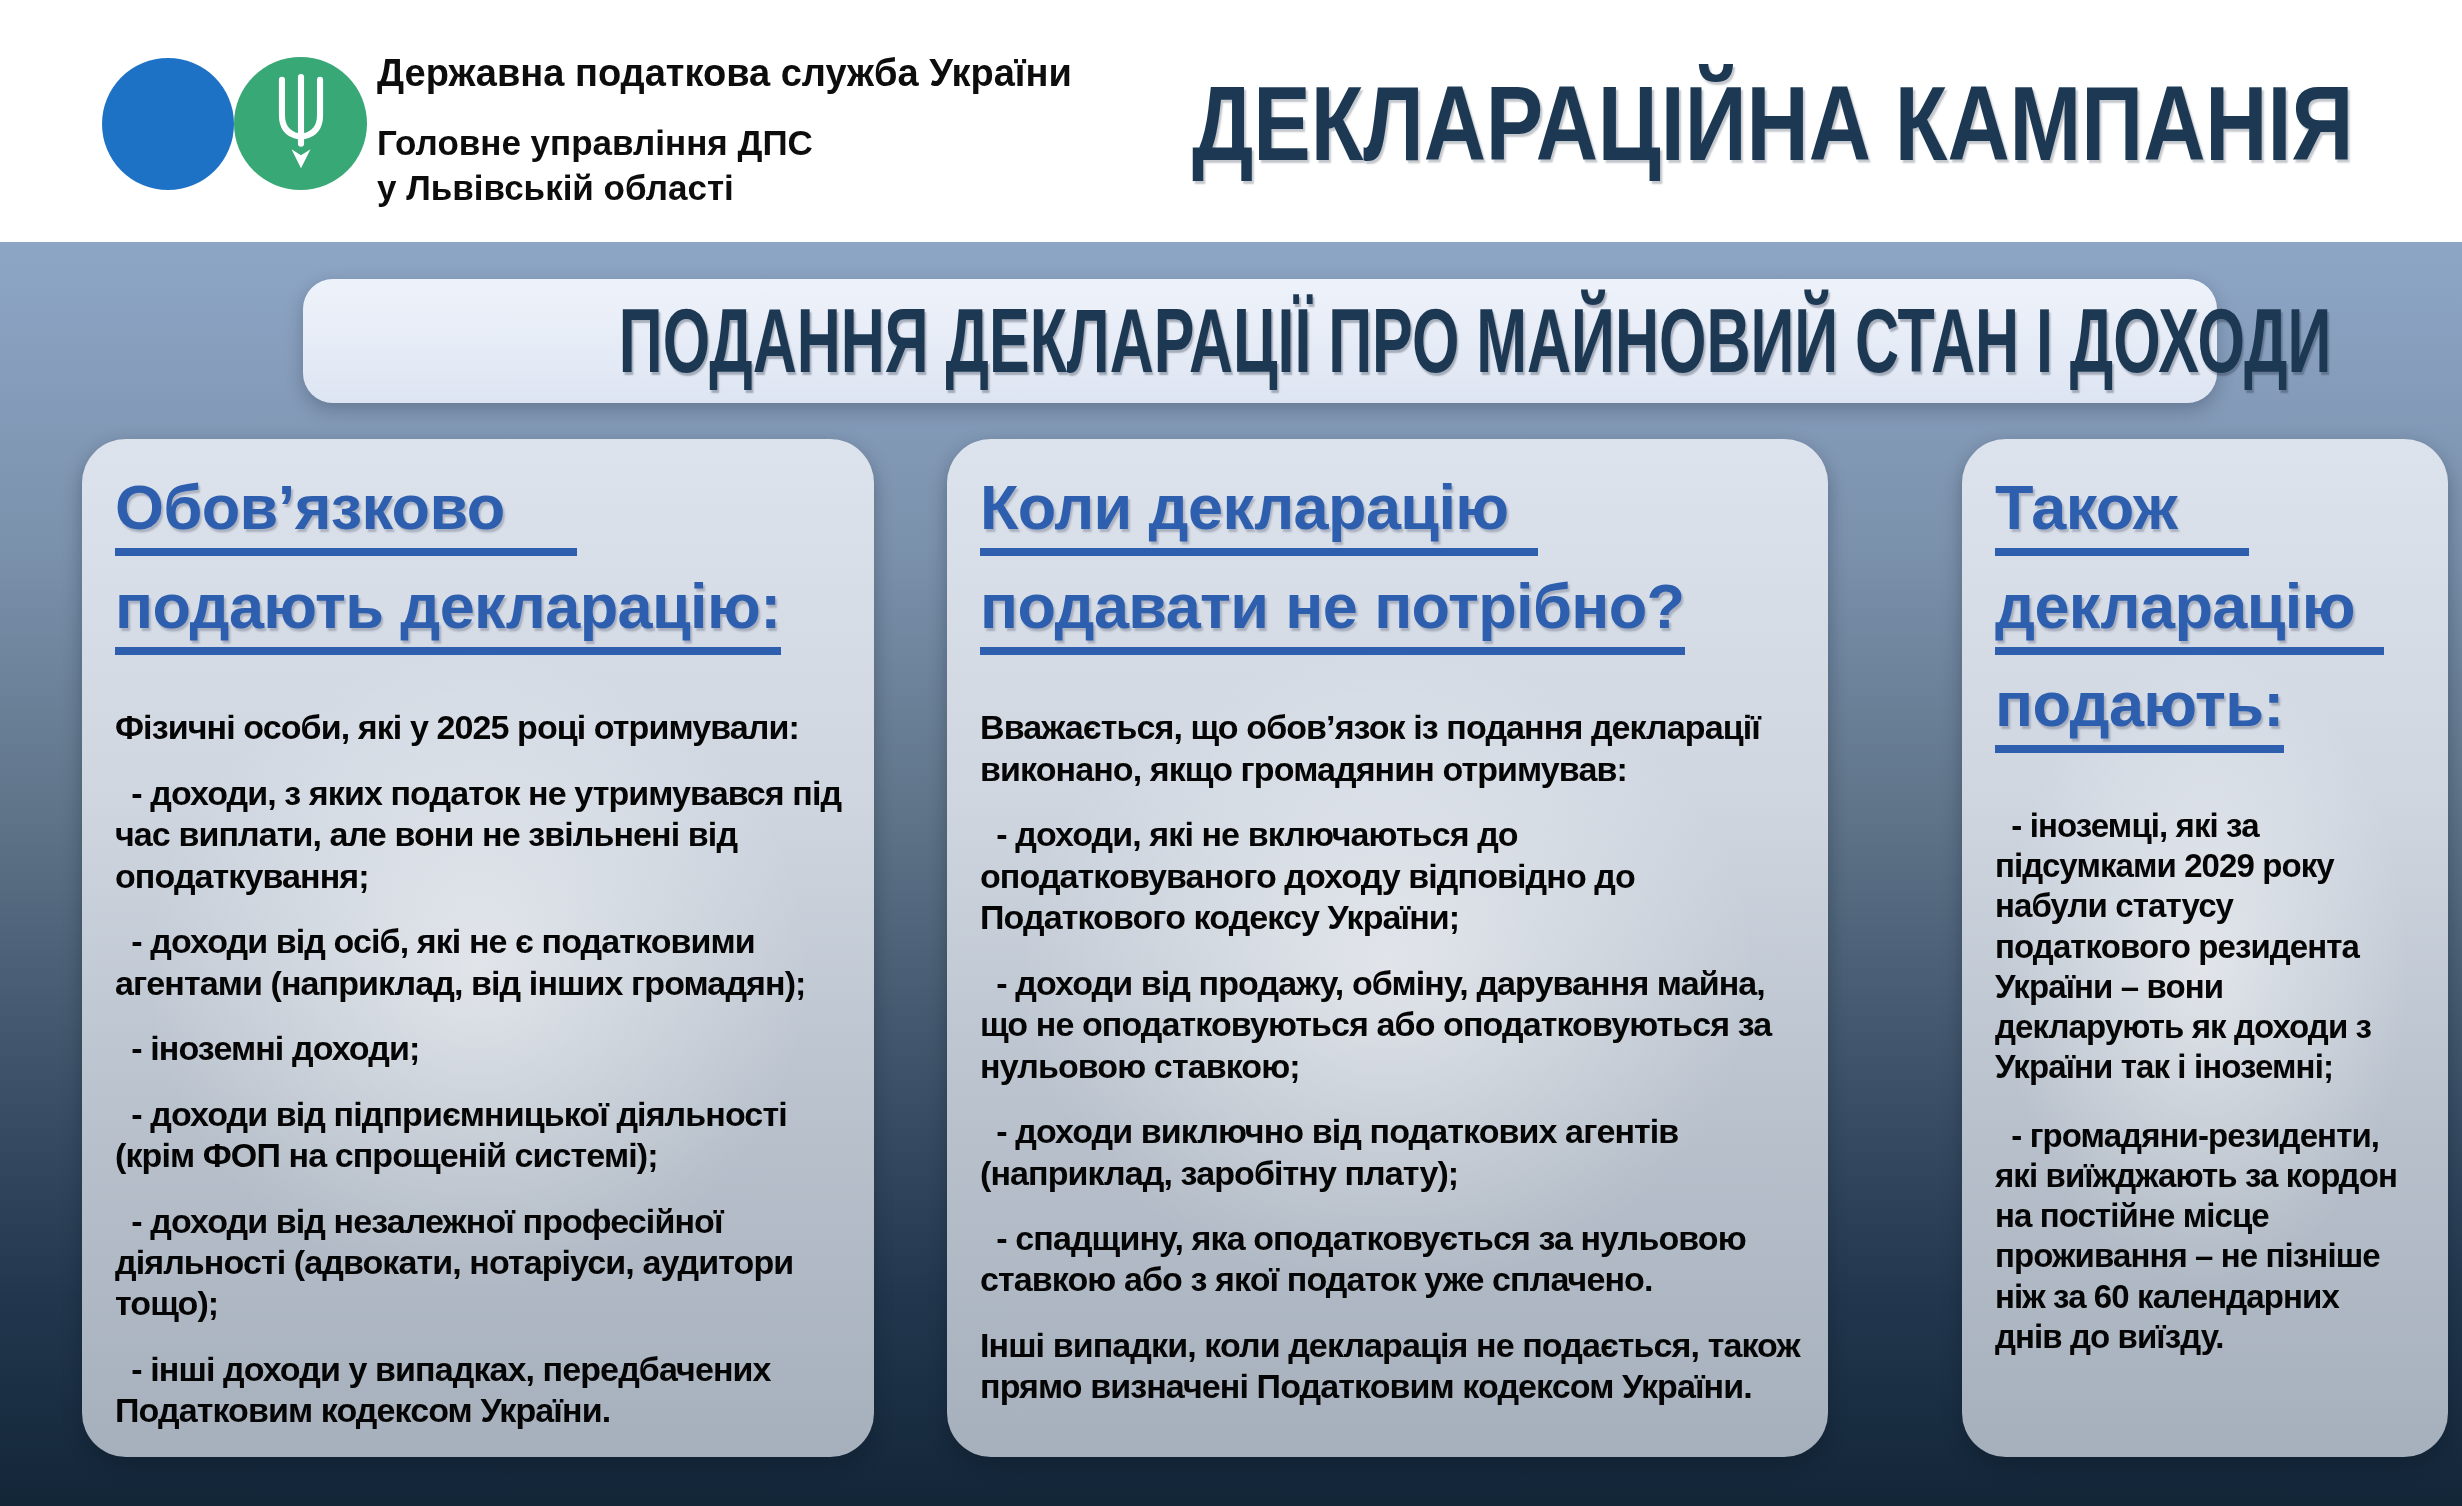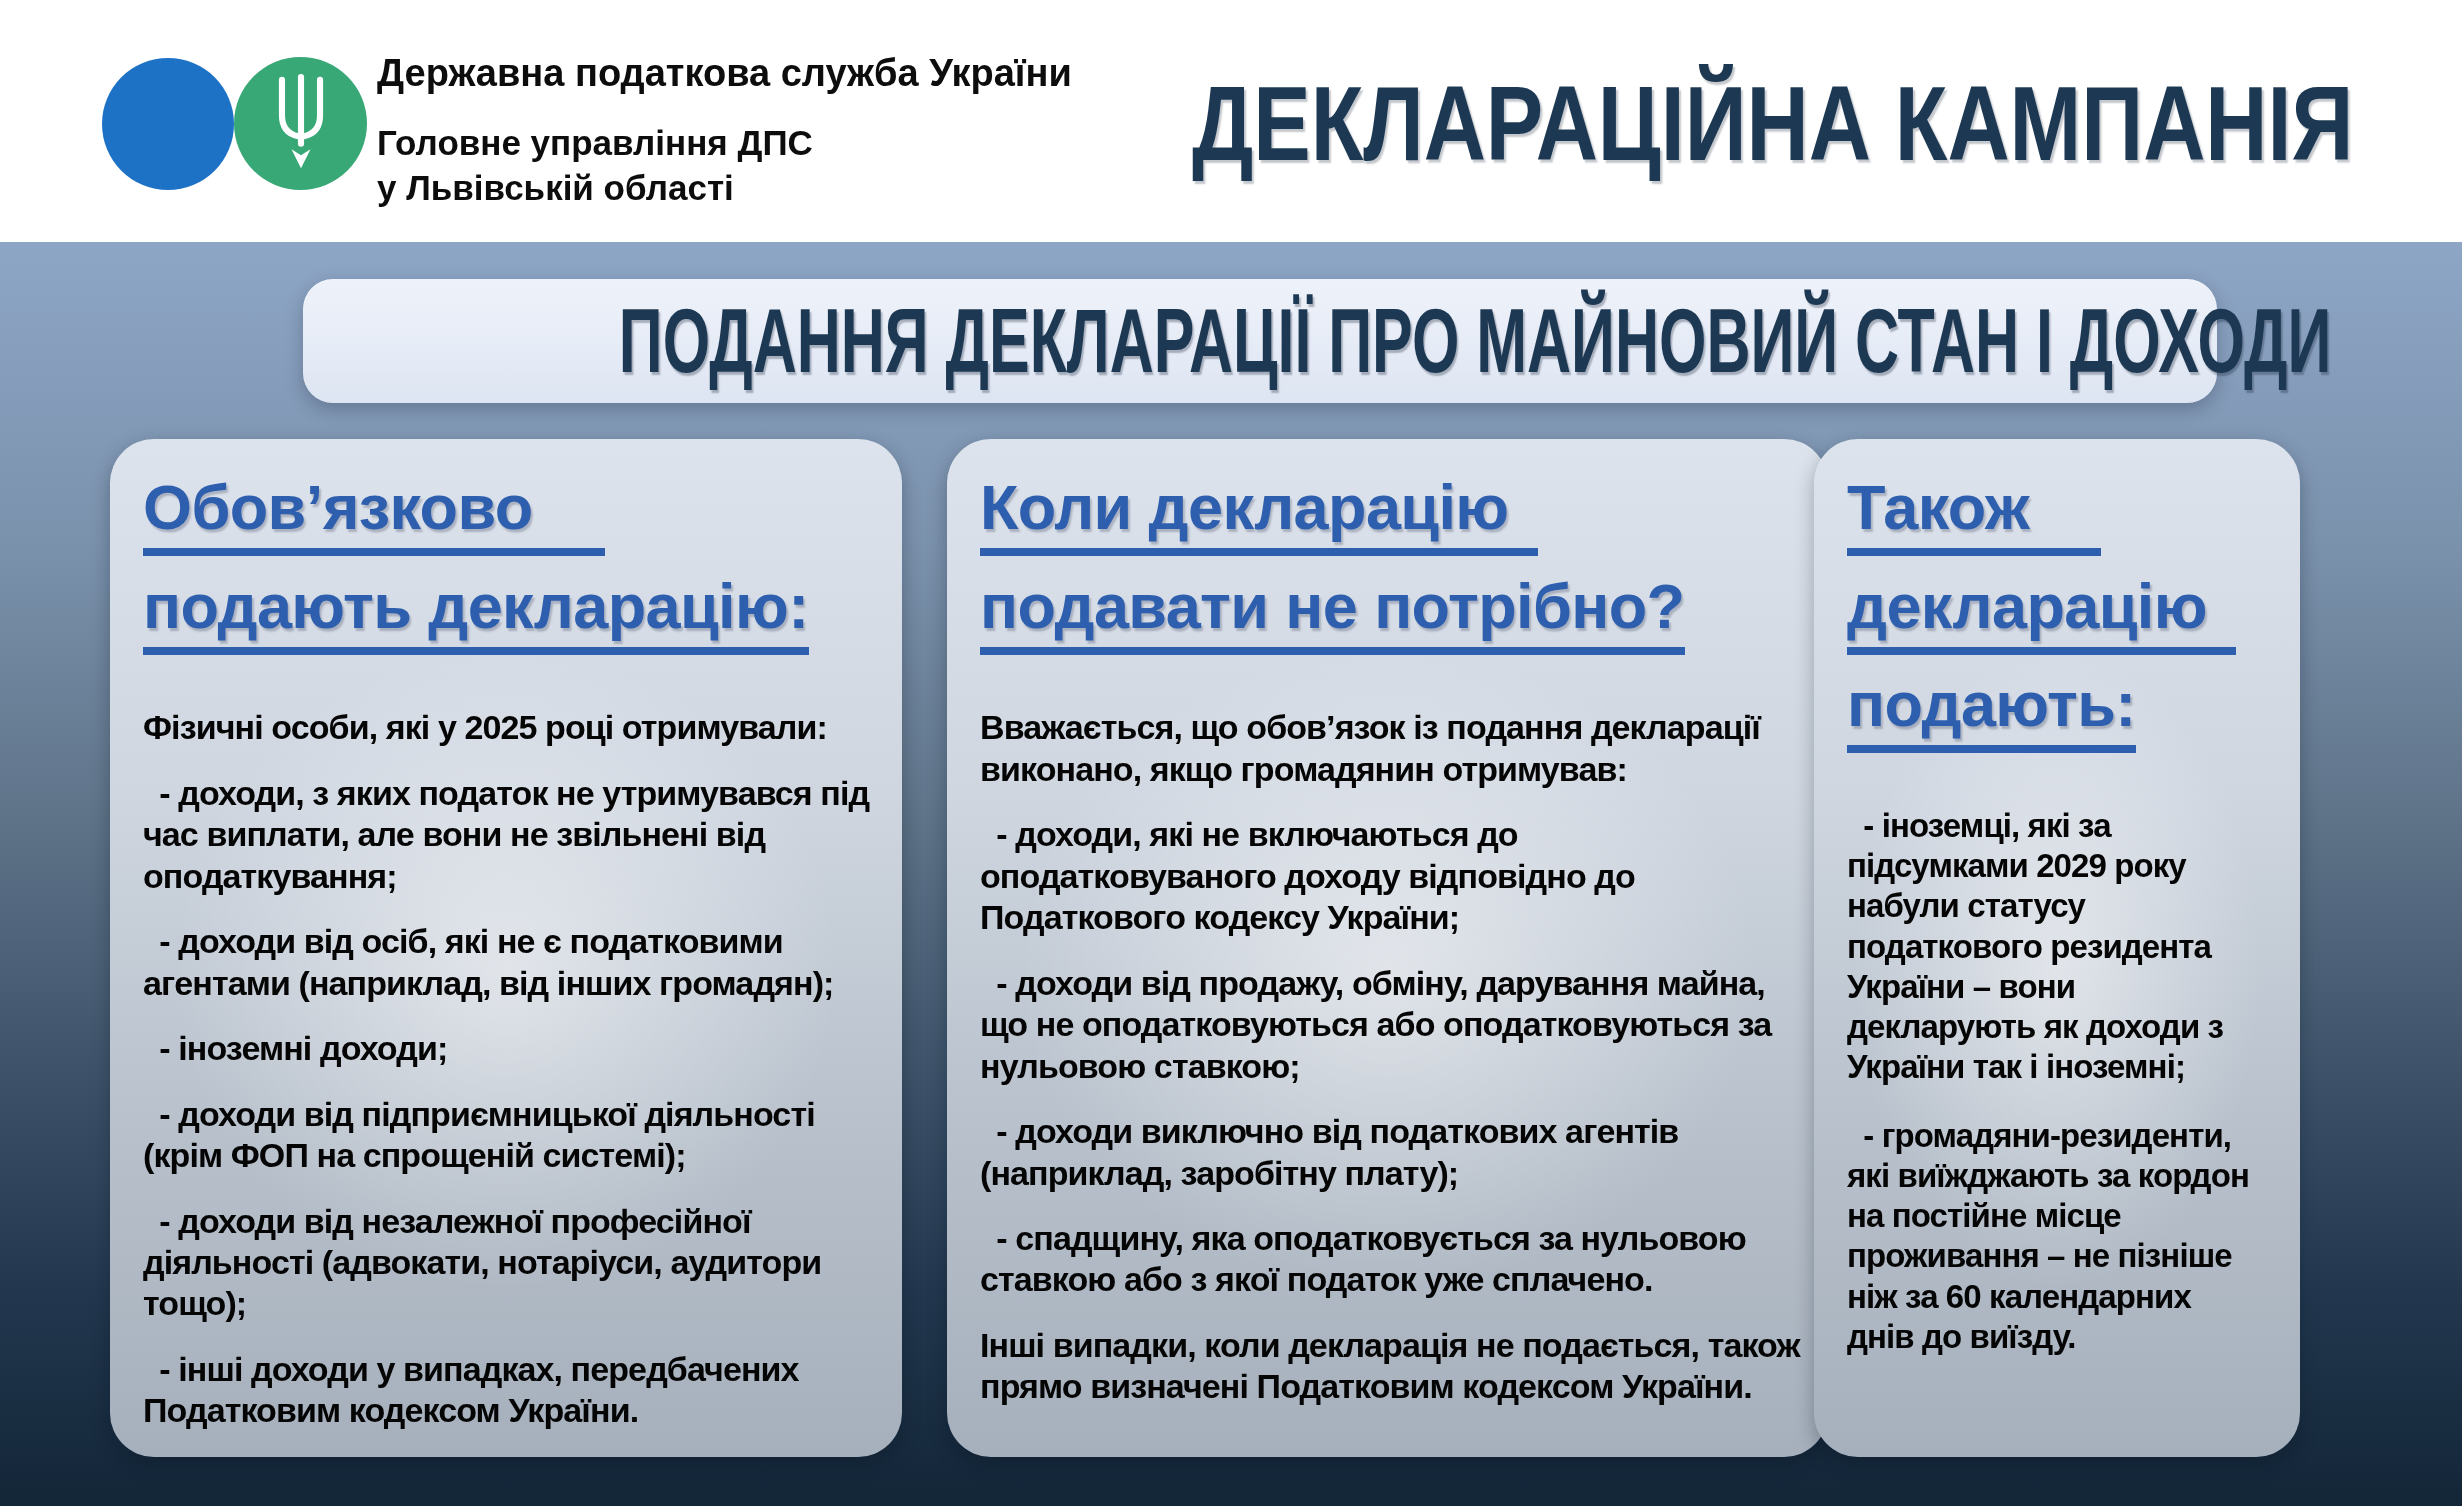--- a/index.html
+++ b/index.html
@@ -48,23 +48,23 @@
   }
   
   .card{
     position:absolute;top:439px;height:1018px;border-radius:44px;
     background:
       radial-gradient(ellipse 60% 45% at 50% 52%, rgba(255,255,255,0.5), rgba(255,255,255,0) 70%),
       linear-gradient(180deg,#dde3ec 0%,#cfd6e0 35%,#b6bfca 70%,#a6b0bc 100%);
     box-shadow:0 7.5px 19px rgba(5,15,30,0.3);
     padding:36px 26px 25px 33px;
   }
-  .card-left{left:82px;width:792px;margin-left:28px;}
+  .card-left{left:82px;width:792px;}
   .card-mid{left:947px;width:881px;}
-  .card-right{left:1814px;width:486px;padding-right:37px;}
+  .card-right{left:1962px;width:486px;padding-right:37px;}
   .card-heading{margin-bottom:35px;}
   .hline{
     display:inline-block;font-size:63px;font-weight:bold;color:var(--accent);
     line-height:1.02;border-bottom:8.8px solid var(--accent);
     padding-bottom:8.8px;margin-bottom:17.6px;letter-spacing:-0.6px;
     text-shadow:1.9px 2.5px 1.9px rgba(30,40,70,0.25);
   }
   .ext{padding-right:72px;}
   .ext-sm{padding-right:29px;}
   .body{

